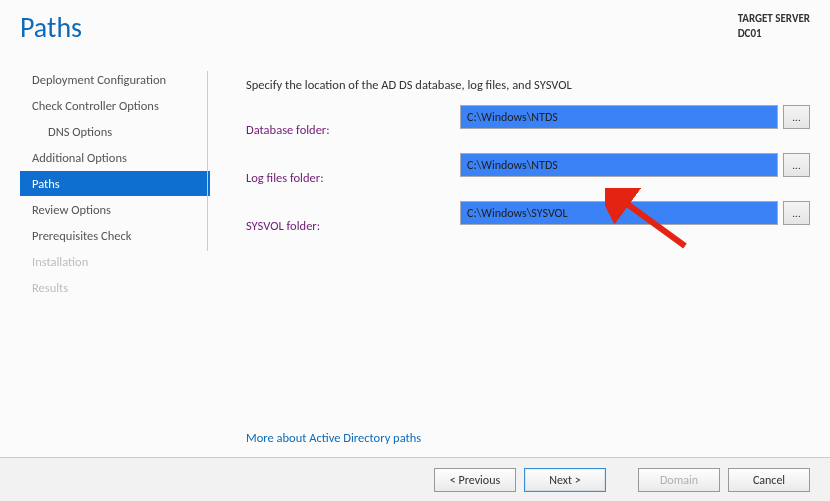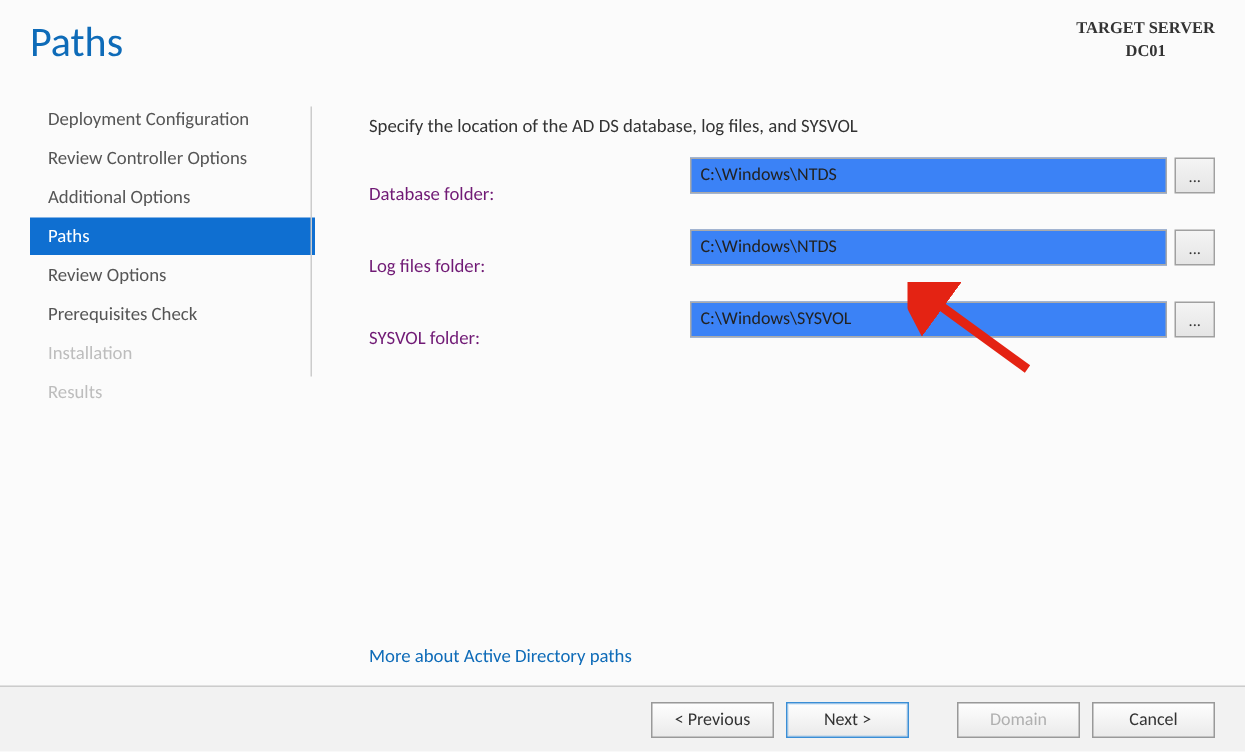--- a/index.html
+++ b/index.html
@@ -18,27 +18,26 @@
       justify-content: space-between;
       align-items: flex-start;
       padding: 10px 20px 0 20px;
     }
     .page-title {
       font-size: 28px;
       font-weight: 300;
       color: #0e6bb8;
     }
     .target {
-      text-align: center;
+      text-align: left;
       font-size: 11px;
       color: #333;
       font-weight: 700;
       line-height: 1.35;
       padding-top: 2px;
-      font-family: Liberation Serif, serif;
     }
     .main {
       display: flex;
       padding: 12px 0 0 0;
       height: 395px;
       justify-content: flex-end;
     }
     .sidebar {
       width: 210px;
       padding: 10px 0 0 20px;
@@ -162,21 +161,22 @@
     <div>TARGET SERVER</div>
     <div>DC01</div>
   </div>
 </div>
 
 <div class="main">
   <div class="sidebar">
     <div class="sidebar-line"></div>
     <div id="sidebar-items">
         <div class="sidebar-item">Deployment Configuration</div>
-        <div class="sidebar-item">Review Controller Options</div>
+        <div class="sidebar-item">Check Controller Options</div>
+        <div class="sidebar-item indent">DNS Options</div>
         <div class="sidebar-item">Additional Options</div>
         <div class="sidebar-item active">Paths</div>
         <div class="sidebar-item">Review Options</div>
         <div class="sidebar-item">Prerequisites Check</div>
         <div class="sidebar-item disabled">Installation</div>
         <div class="sidebar-item disabled">Results</div>
       </div>
   </div>
   <div class="content">
     <div class="desc">Specify the location of the AD DS database, log files, and SYSVOL</div>

